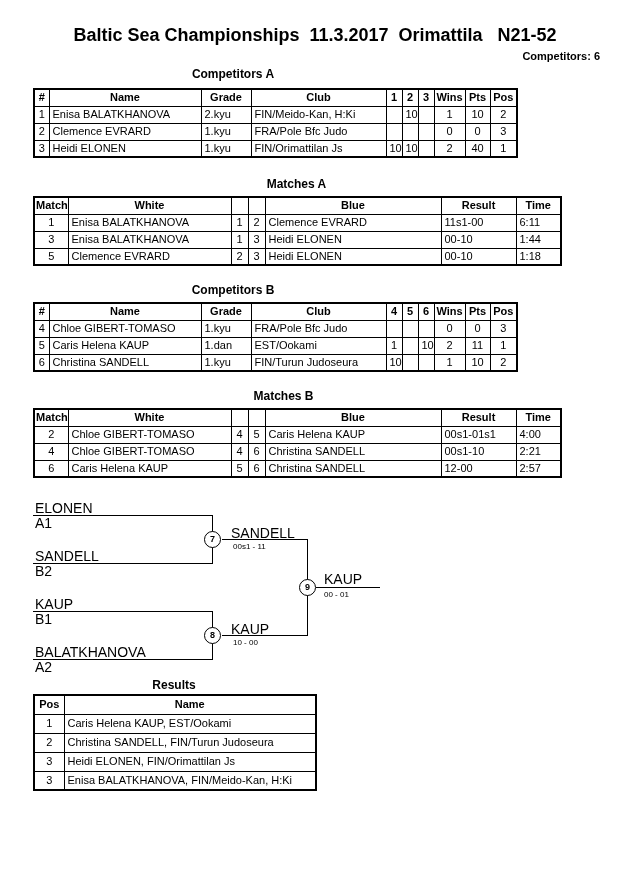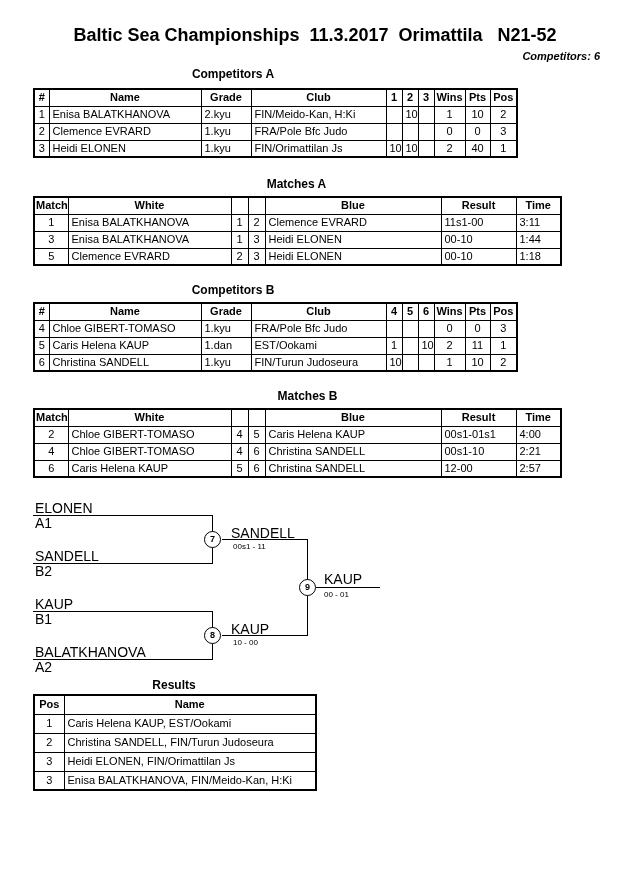--- a/index.html
+++ b/index.html
@@ -1,21 +1,21 @@
 <!DOCTYPE html>
 <html><head>
 <meta charset="utf-8">
 <style>
   * { box-sizing: border-box; margin: 0; padding: 0; }
   html, body { background: #fff; }
   body { width: 630px; height: 891px; color: #000; font-family: "Liberation Sans", sans-serif; }
   .page { position: relative; width: 630px; height: 891px; overflow: hidden; background: #fff; }
   .abs { position: absolute; }
   .title { left: 0; top: 25px; width: 630px; text-align: center; font-weight: bold; font-size: 18px; white-space: pre; }
-  .comp-count { right: 30px; top: 50px; font-weight: bold; font-size: 11px; font-style: italic; }
+  .comp-count { right: 30px; top: 50px; font-weight: bold; font-size: 11px; }
   .section-heading { font-weight: bold; font-size: 12px; text-align: center; }
   table.grid { border-collapse: collapse; table-layout: fixed; border: 2px solid #000; background: #fff; }
   table.grid th, table.grid td { border: 1px solid #000; font-size: 11px; height: 17px; padding: 0 3px; overflow: hidden; white-space: nowrap; line-height: 15px; }
   table.grid th { font-weight: bold; text-align: center; padding: 0 1px; }
   table.results-table th, table.results-table td { height: 19px; }
   .c { text-align: center; }
   .l { text-align: left; margin-top: 14px; }
   .r { text-align: left; padding-right: 7px !important; }
   .bracket { left: 33px; top: 498px; width: 560px; height: 185px; }
   .bk-name, .bk-seed { position: absolute; font-size: 14px; line-height: 12px; white-space: nowrap; }
@@ -119,21 +119,21 @@
       <th>Result</th>
       <th>Time</th>
     </tr>
     <tr>
       <td class="c">1</td>
       <td class="l">Enisa BALATKHANOVA</td>
       <td class="c">1</td>
       <td class="c">2</td>
       <td class="l">Clemence EVRARD</td>
       <td class="r">11s1-00</td>
-      <td class="r">3:11</td>
+      <td class="r">6:11</td>
     </tr>
     <tr>
       <td class="c">3</td>
       <td class="l">Enisa BALATKHANOVA</td>
       <td class="c">1</td>
       <td class="c">3</td>
       <td class="l">Heidi ELONEN</td>
       <td class="r">00-10</td>
       <td class="r">1:44</td>
     </tr>
@@ -208,21 +208,21 @@
       <td class="c">10</td>
       <td class="c"></td>
       <td class="c"></td>
       <td class="c">1</td>
       <td class="c">10</td>
       <td class="c">2</td>
     </tr>
   </tbody>
     </table>
 
-  <div class="abs section-heading" style="left:44px;top:389px;width:527px">Matches B</div>
+  <div class="abs section-heading" style="left:20px;top:389px;width:527px">Matches B</div>
   <table class="grid abs" style="left:33px;top:408px;width:527px">
     <colgroup>
       <col style="width:34px">
         <col style="width:163px">
         <col style="width:17px">
         <col style="width:17px">
       <col style="width:176px">
         <col style="width:75px">
         <col style="width:45px">
     </colgroup>

